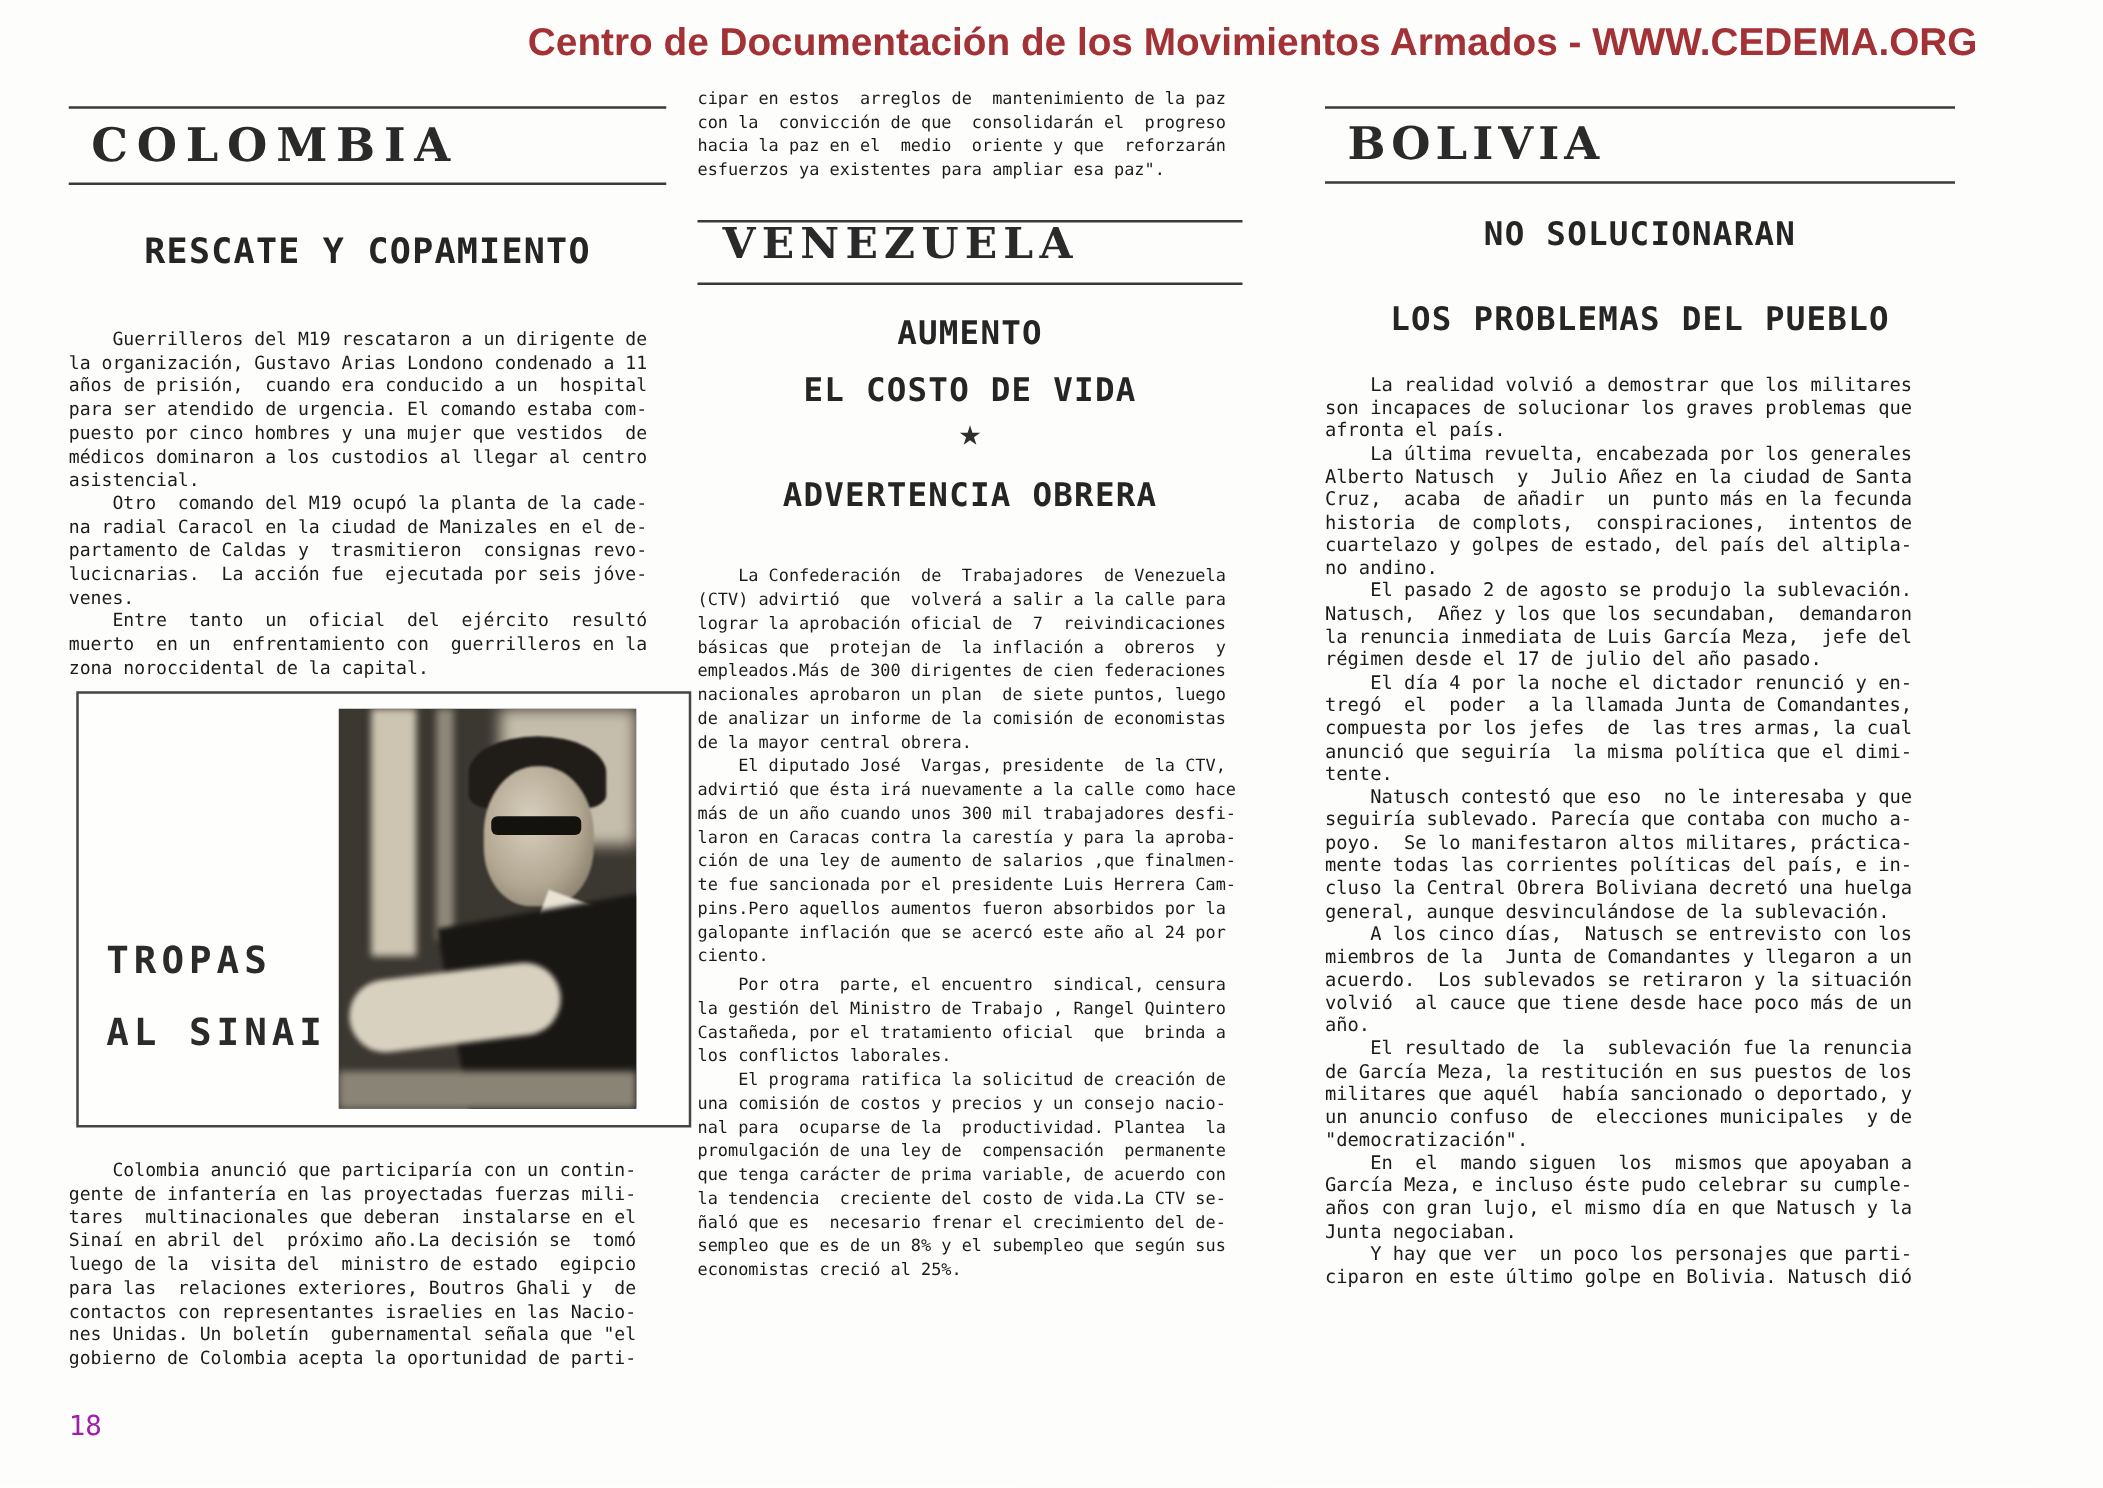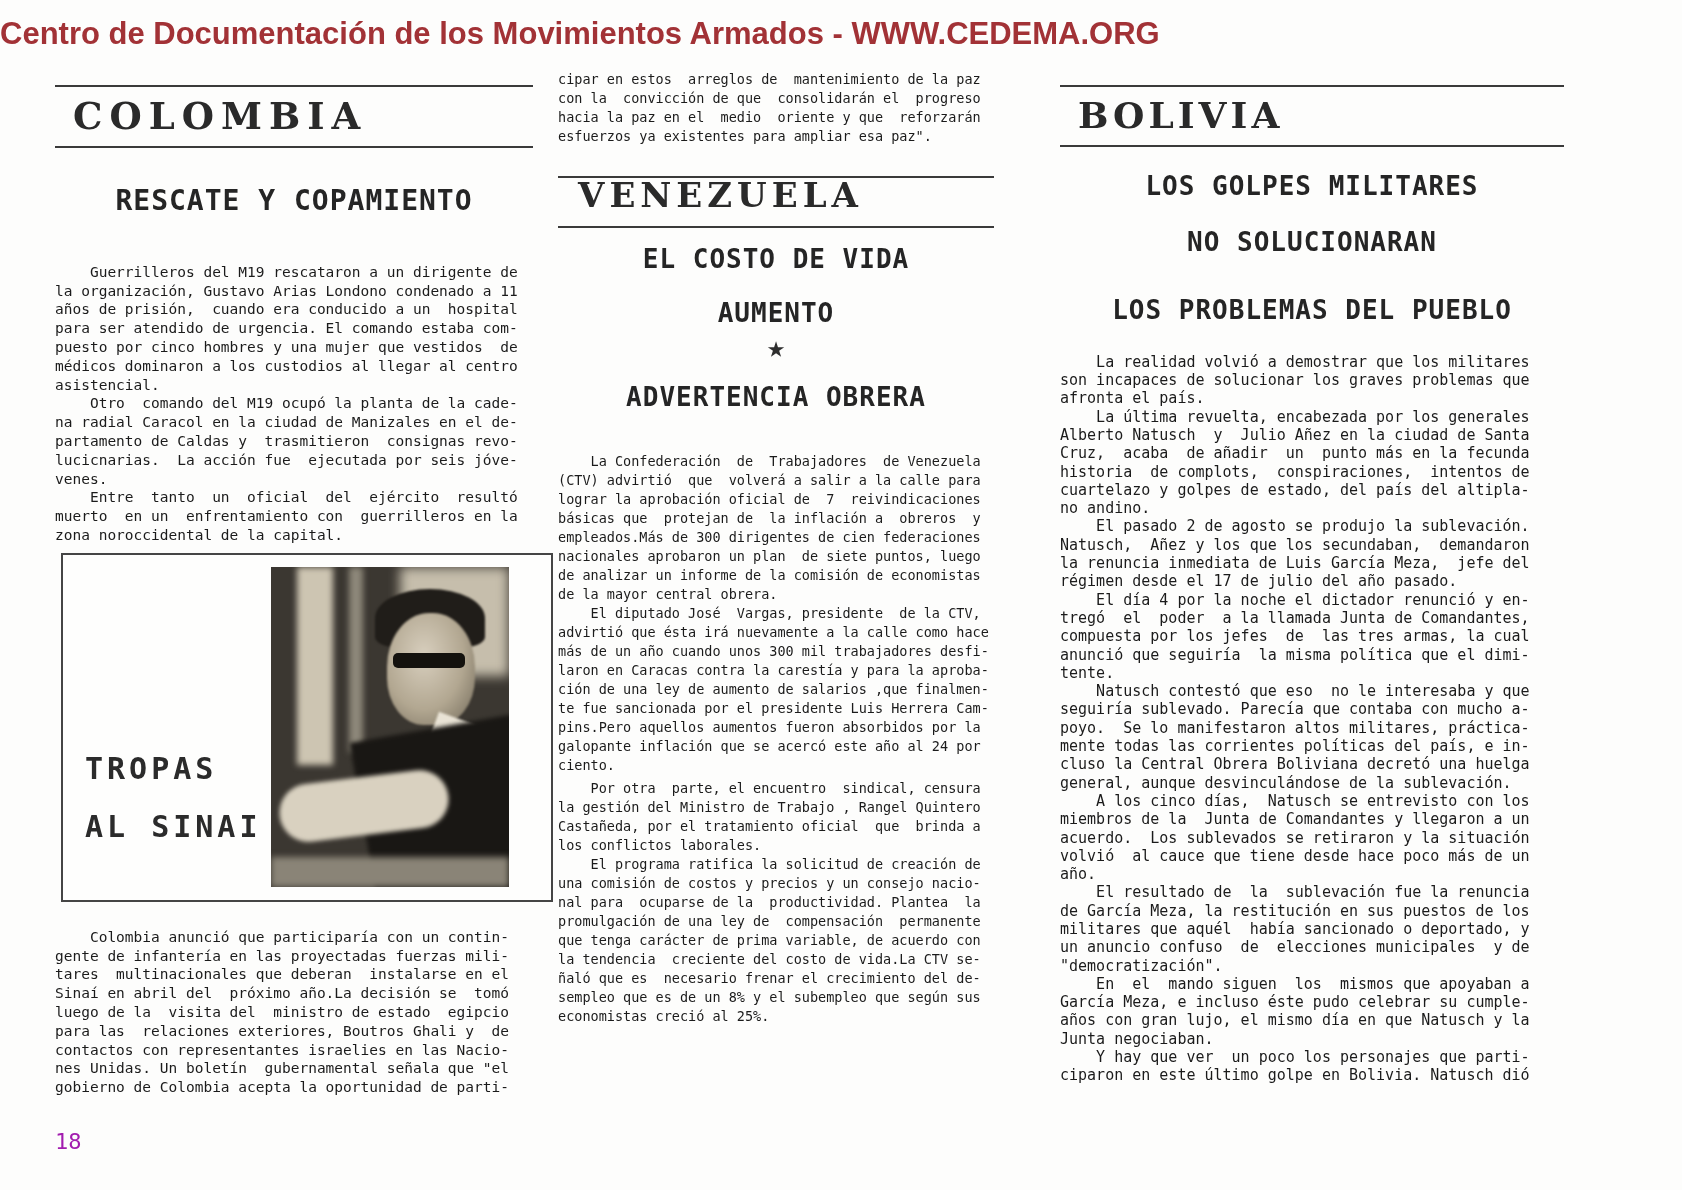--- a/index.html
+++ b/index.html
@@ -7,21 +7,21 @@
     position:relative;
     width:1682px; height:1190px;
     background:#fdfdfc;
     font-family:"DejaVu Sans Mono","Liberation Mono",monospace;
     color:#1e1e1e;
     overflow:hidden;
   }
 
   .masthead {
     position:absolute; top:16px; left:0; width:1582px;
-    text-align:left;
+    text-align:right;
     font-family:"Liberation Sans","DejaVu Sans",sans-serif;
     font-weight:bold; font-size:31px; letter-spacing:0px;
   }
 
   .col { position:absolute; }
   #col-colombia  { left:55px;  top:85px; width:478px; }
   #col-venezuela { left:558px; top:70px; width:436px; }
   #col-bolivia   { left:1060px;top:85px; width:504px; }
 
   .section-head {
@@ -163,22 +163,22 @@
   </div>
 
   <div class="col" id="col-venezuela">
     <p class="body">cipar en estos  arreglos de  mantenimiento de la paz
 con la  convicción de que  consolidarán el  progreso
 hacia la paz en el  medio  oriente y que  reforzarán
 esfuerzos ya existentes para ampliar esa paz".</p>
     <div class="section-head">
       <div class="section-name">VENEZUELA</div>
     </div>
+    <div class="headline v-head1">AUMENTO</div>
     <div class="headline v-head2">EL COSTO DE VIDA</div>
-    <div class="headline v-head1">AUMENTO</div>
     <div class="star">★</div>
     <div class="headline v-head3">ADVERTENCIA OBRERA</div>
     <p class="body first-body">    La Confederación  de  Trabajadores  de Venezuela
 (CTV) advirtió  que  volverá a salir a la calle para
 lograr la aprobación oficial de  7  reivindicaciones
 básicas que  protejan de  la inflación a  obreros  y
 empleados.Más de 300 dirigentes de cien federaciones
 nacionales aprobaron un plan  de siete puntos, luego
 de analizar un informe de la comisión de economistas
 de la mayor central obrera.</p>
@@ -203,21 +203,20 @@
 la tendencia  creciente del costo de vida.La CTV se-
 ñaló que es  necesario frenar el crecimiento del de-
 sempleo que es de un 8% y el subempleo que según sus
 economistas creció al 25%.</p>
   </div>
 
   <div class="col" id="col-bolivia">
     <div class="section-head">
       <div class="section-name">BOLIVIA</div>
     </div>
-    <div class="headline b-head1">LOS GOLPES MILITARES</div>
     <div class="headline b-head2">NO SOLUCIONARAN</div>
     <div class="headline b-head3">LOS PROBLEMAS DEL PUEBLO</div>
     <p class="body first-body">    La realidad volvió a demostrar que los militares
 son incapaces de solucionar los graves problemas que
 afronta el país.</p>
     <p class="body">    La última revuelta, encabezada por los generales
 Alberto Natusch  y  Julio Añez en la ciudad de Santa
 Cruz,  acaba  de añadir  un  punto más en la fecunda
 historia  de complots,  conspiraciones,  intentos de
 cuartelazo y golpes de estado, del país del altipla-

